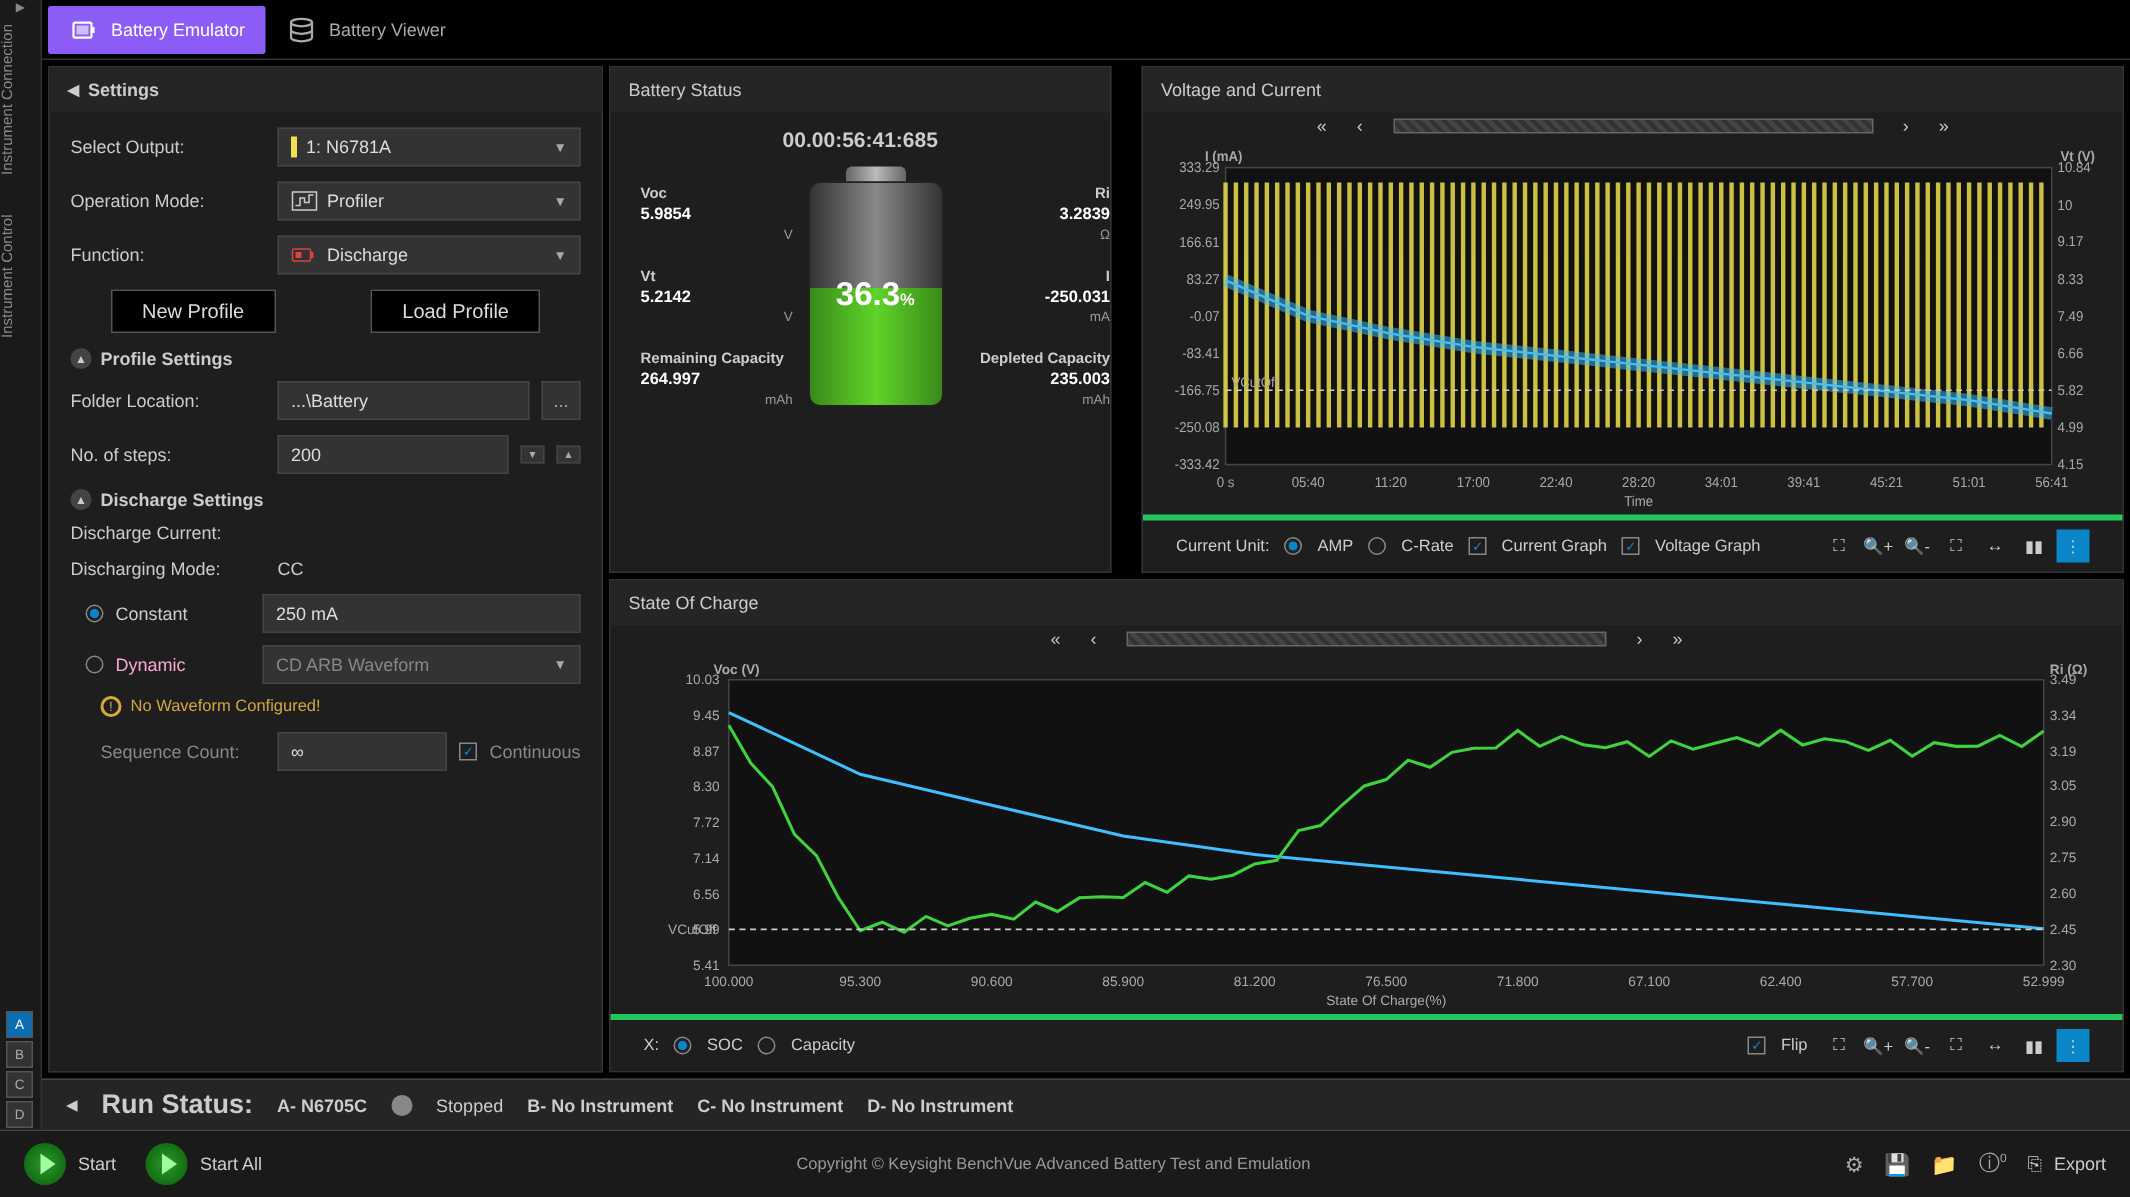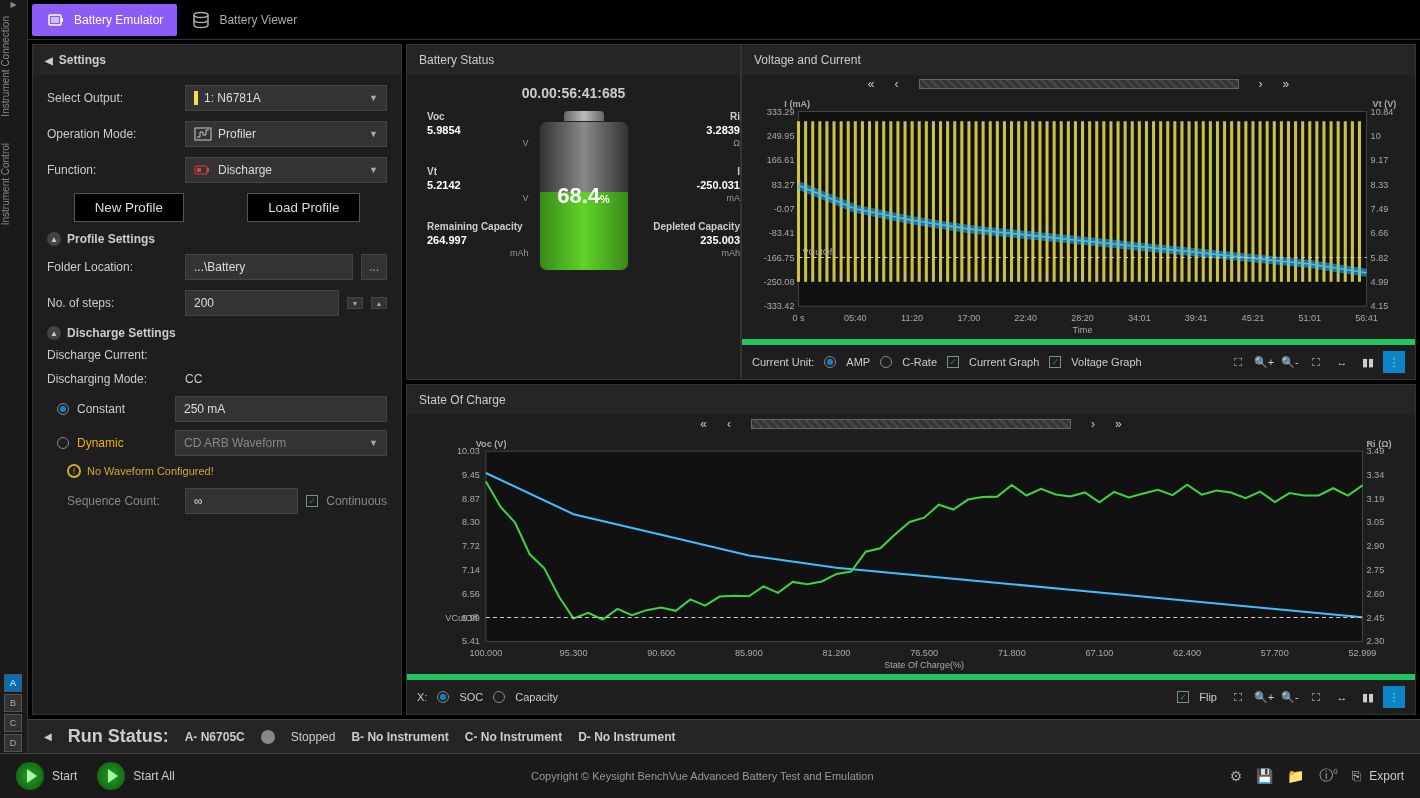--- a/index.html
+++ b/index.html
@@ -27,43 +27,43 @@
 .btn { background: #000000; border: 1px solid #555; color: #ddd; padding: 6px 20px; cursor: pointer; }
 .btn-row { display: flex; gap: 10px; margin: 10px 0; justify-content: space-around; }
 .section-head { display: flex; align-items: center; gap: 6px; font-weight: bold; margin: 10px 0 8px 0; }
 .collapse-icon { width: 14px; height: 14px; border-radius: 50%; background: #444; display: flex; align-items: center; justify-content: center; font-size: 8px; }
 .radio-row { display: flex; align-items: center; gap: 8px; margin-bottom: 8px; margin-left: 10px; }
 .radio { width: 12px; height: 12px; border-radius: 50%; border: 1px solid #888; }
 .radio.on { background: radial-gradient(circle,#0a85c7 40%,#222 45%); }
 .warn { color: #d4a839; display: flex; align-items: center; gap: 6px; margin-left: 20px; font-size: 11px; }
 .small-sq { width: 14px; height: 14px; border-radius: 50%; border: 2px solid #d4a839; display: flex; align-items: center; justify-content: center; color: #d4a839; font-size: 9px; }
 .right-col { flex: 1; display: flex; flex-direction: column; gap: 4px; overflow: hidden; }
-.top-row { display: flex; gap: 0; height: 432px; }
+.top-row { display: flex; gap: 20px; height: 432px; }
 .pane { background: #1e1e1e; border: 1px solid #333; display: flex; flex-direction: column; }
 .pane-head { padding: 8px 12px; background: #252525; font-size: 12px; }
 .battery-status { width: 335px; }
 .bs-body { flex: 1; padding: 10px; display: flex; flex-direction: column; align-items: center; }
 .timer { font-weight: bold; font-size: 14px; margin-bottom: 10px; }
-.bs-grid { display: flex; width: 100%; gap: 10px; align-items: flex-start; margin-left: 20px; }
+.bs-grid { display: flex; width: 100%; gap: 10px; align-items: flex-end; margin-left: 20px; }
 .bs-left, .bs-right { display: flex; flex-direction: column; gap: 18px; flex: 1; }
 .bs-right { align-items: flex-end; text-align: right; }
 .bs-val { display: flex; flex-direction: column; gap: 2px; }
 .bs-val .num { font-size: 11px; font-weight: bold; color: #fff; }
 .bs-val .unit { font-size: 9px; color: #999; text-align: right; }
 .bs-val .lbl { font-size: 10px; color: #ccc; font-weight: bold; }
 .battery { width: 90px; height: 160px; position: relative; }
 .battery-cap { width: 40px; height: 10px; background: linear-gradient(to right,#666,#bbb,#666); margin: 0 auto; border-radius: 4px 4px 0 0; }
 .battery-body { height: 150px; background: linear-gradient(to right,#333,#888,#333); border-radius: 8px; position: relative; overflow: hidden; border: 1px solid #222; }
 .battery-fill { position: absolute; bottom: 0; width: 100%; background: linear-gradient(to right,#3a8a1a,#5fd428,#3a8a1a); height: 53%; }
 .battery-pct { position: absolute; top: 50%; left: 50%; transform: translate(-50%,-50%); color: #fff; font-size: 22px; font-weight: bold; }
 .vc-pane { flex: 1; }
 .chart-area { flex: 1; padding: 4px 8px; position: relative; display: flex; }
 .chart-nav { display: flex; justify-content: center; gap: 20px; padding: 2px 0; align-items: center; }
 .nav-bar { width: 320px; height: 10px; border: 1px solid #666; background: repeating-linear-gradient(45deg,#444,#444 3px,#333 3px,#333 6px); }
-.chart-controls { display: flex; align-items: center; gap: 10px; padding: 6px 10px; border-top: 6px solid #22c55e; font-size: 11px; }
+.chart-controls { display: flex; align-items: center; gap: 10px; padding: 6px 22px; border-top: 4px solid #22c55e; font-size: 11px; }
 .ctrl-icons { display: flex; gap: 4px; margin-left: auto; }
 .ctrl-icon { width: 22px; height: 22px; display: flex; align-items: center; justify-content: center; color: #ccc; cursor: pointer; }
 .checkbox { width: 12px; height: 12px; border: 1px solid #888; display: flex; align-items: center; justify-content: center; font-size: 9px; color: #0a85c7; }
 .soc-pane { flex: 1; }
 .run-bar { background: #252525; padding: 6px 16px; display: flex; align-items: center; gap: 16px; border-top: 1px solid #444; font-size: 12px; }
 .run-status-label { font-weight: bold; font-size: 18px; }
 .stop-dot { width: 14px; height: 14px; border-radius: 50%; background: #888; display: inline-block; vertical-align: middle; }
 .footer { background: #1a1a1a; padding: 8px 16px; display: flex; align-items: center; gap: 20px; border-top: 1px solid #444; }
 .play-btn { display: flex; align-items: center; gap: 8px; cursor: pointer; }
 .play-icon { width: 28px; height: 28px; border-radius: 50%; background: radial-gradient(circle,#2a9a2a,#0a5a0a); display: flex; align-items: center; justify-content: center; }
@@ -197,21 +197,21 @@
               <div class="form-label">Discharging Mode:</div>
               <div>CC</div>
             </div>
             <div class="radio-row">
               <div class="radio on"></div>
               <div style="width:90px">Constant</div>
               <div class="form-input" style="width:140px">250 mA</div>
             </div>
             <div class="radio-row">
               <div class="radio"></div>
-              <div style="width:90px;color:#eab308">Dynamic</div>
+              <div style="width:90px;color:#f9a8d4">Dynamic</div>
               <div class="form-select" style="width:140px;color:#888">
                 <span>CD ARB Waveform</span>
                 <span class="chev">▼</span>
               </div>
             </div>
             <div class="warn" style="margin-top:8px">
               <span class="small-sq">!</span>
               <span>No Waveform Configured!</span>
             </div>
             <div class="form-row" style="margin-top:10px;color:#888">
@@ -245,21 +245,21 @@
                     <div class="bs-val">
                         <span class="lbl">Remaining Capacity</span>
                         <span class="num">264.997</span>
                         <span class="unit">mAh</span>
                       </div>
                   </div>
                   <div class="battery">
                     <div class="battery-cap"></div>
                     <div class="battery-body">
                       <div class="battery-fill"></div>
-                      <div class="battery-pct"><span>68.4</span><span style="font-size:11px">%</span></div>
+                      <div class="battery-pct"><span>36.3</span><span style="font-size:11px">%</span></div>
                     </div>
                   </div>
                   <div class="bs-right">
                     <div class="bs-val">
                         <span class="lbl">Ri</span>
                         <span class="num">3.2839</span>
                         <span class="unit">Ω</span>
                       </div>
                     <div class="bs-val">
                         <span class="lbl">I</span>

